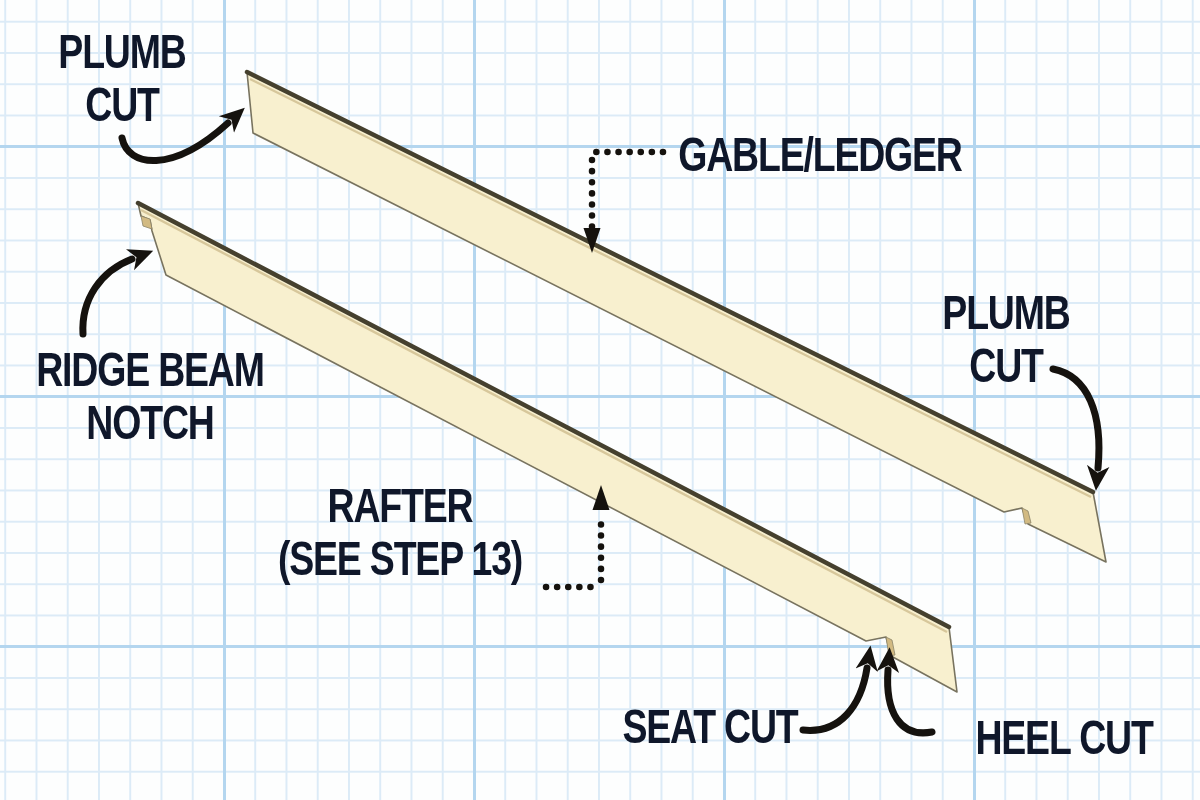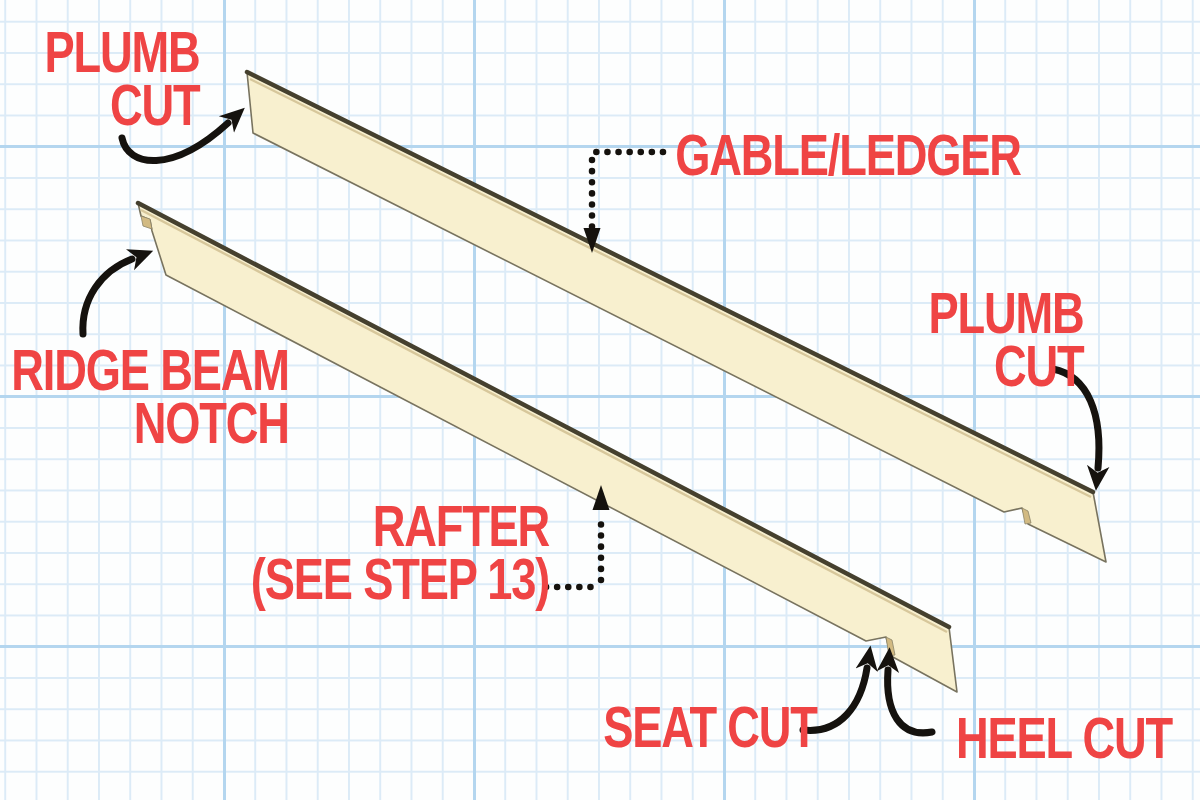--- a/index.html
+++ b/index.html
@@ -15,22 +15,22 @@
       linear-gradient(to right,#b4d6ef 0 3.5px,transparent 3.5px),
       linear-gradient(to bottom,#b4d6ef 0 3.5px,transparent 3.5px),
       linear-gradient(to right,#dcebf7 0 1.5px,transparent 1.5px),
       linear-gradient(to bottom,#dcebf7 0 1.5px,transparent 1.5px);
     background-size:250px 100%,100% 250px,31.25px 100%,31.25px 31.25px;
     background-position:-27px 0,0 -105px,-27px 0,0 -10.5px;
   }
   svg.diagram{position:absolute;left:0;top:0;}
   .label{
     position:absolute;transform:translate(-50%,-50%);
-    color:#ef4444;font-weight:700;font-size:58px;line-height:53px;
-    letter-spacing:-1.5px;text-align:right;white-space:nowrap;
+    color:#0f172a;font-weight:700;font-size:48px;line-height:53px;
+    letter-spacing:-1.5px;text-align:center;white-space:nowrap;
   }
   .label .squeeze{display:inline-block;transform:scaleX(0.78);transform-origin:center;}
   .label div{white-space:nowrap;}
 </style>
 </head>
 <body>
 
 <div class="grid-paper"></div>
 
 <svg class="diagram" width="1200" height="800" viewBox="0 0 1200 800">
@@ -71,39 +71,39 @@
   <polygon points="601,485 592.5,510 609.5,510" fill="#15120e"></polygon>
 </svg>
 
 <div class="label" style="left:122px;top:78px">
   <div class="squeeze">
     <div>PLUMB</div>
     <div>CUT</div>
   </div>
 </div>
 
-<div class="label" style="left:848px;top:154px">
+<div class="label" style="left:820px;top:154px">
   <span class="squeeze">GABLE/LEDGER</span>
 </div>
 
 <div class="label" style="left:1006px;top:339px">
   <div class="squeeze">
     <div>PLUMB</div>
     <div>CUT</div>
   </div>
 </div>
 
 <div class="label" style="left:150px;top:396px">
   <div class="squeeze">
     <div>RIDGE BEAM</div>
     <div>NOTCH</div>
   </div>
 </div>
 
-<div class="label" style="left:400px;top:552px">
+<div class="label" style="left:400px;top:532px">
   <div class="squeeze">
     <div>RAFTER</div>
     <div>(SEE STEP 13)</div>
   </div>
 </div>
 
 <div class="label" style="left:710px;top:726px">
   <span class="squeeze">SEAT CUT</span>
 </div>
 

